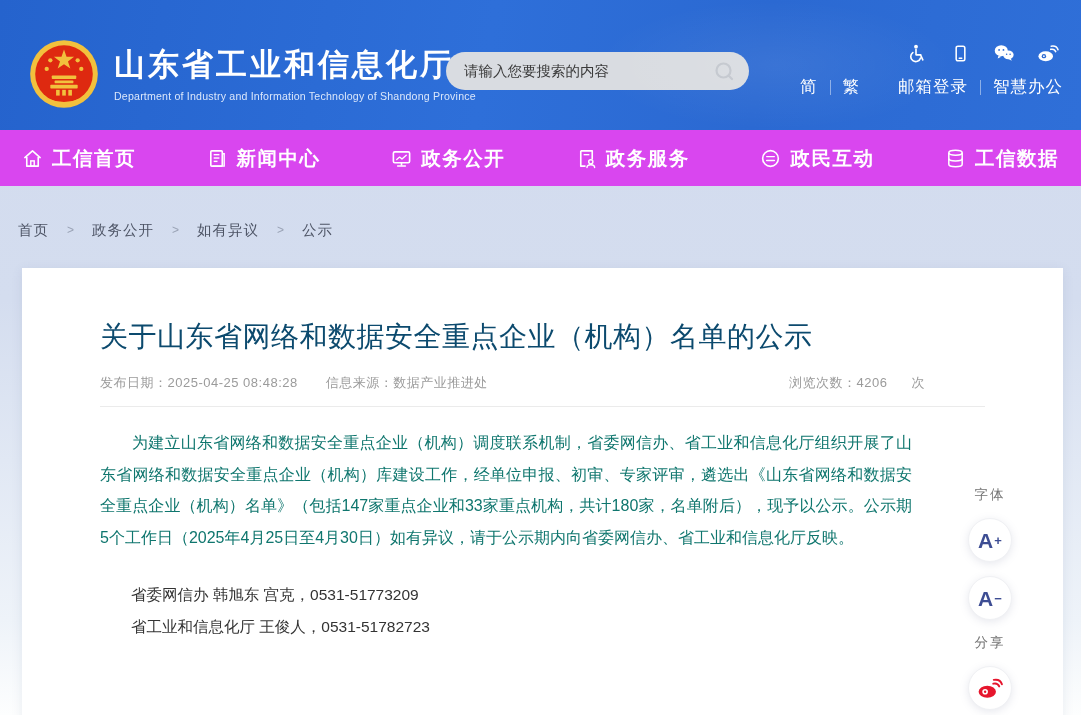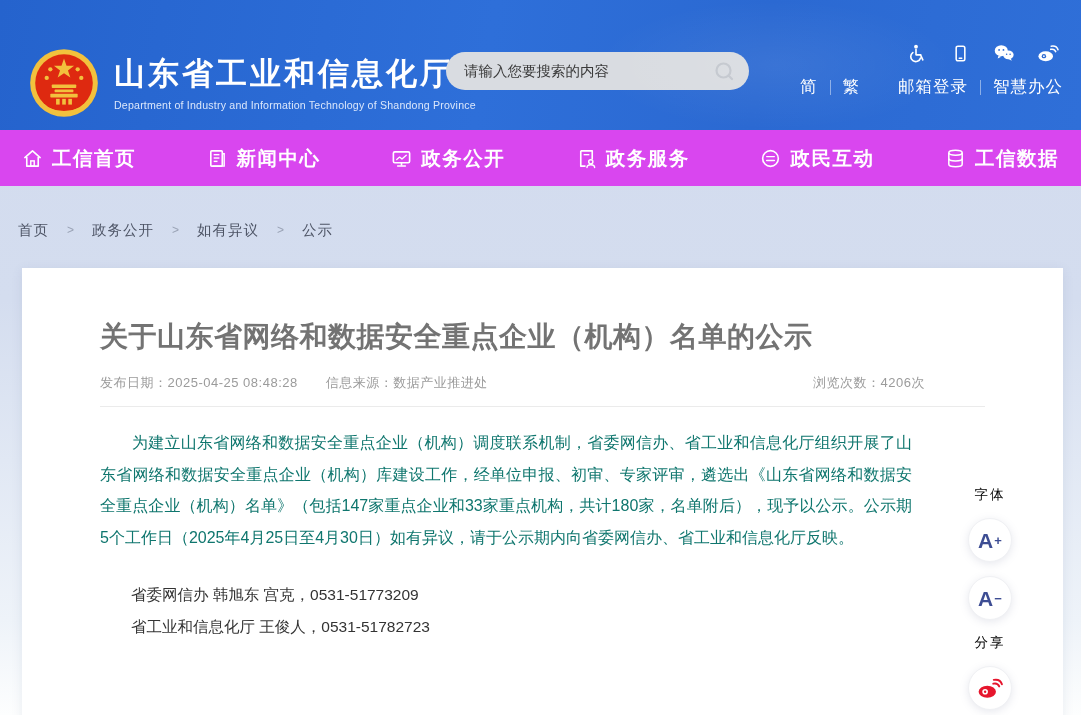--- a/index.html
+++ b/index.html
@@ -14,21 +14,21 @@
   .header {
     position:relative; height:130px;
     background:linear-gradient(100deg,#2563cd 0%,#2e6fd9 45%,#2b69d2 70%,#2f6fd8 100%);
     overflow:hidden;
   }
   .header::after{
     content:""; position:absolute; left:55%; top:0; width:360px; height:130px;
     background:radial-gradient(ellipse at center, rgba(255,255,255,.07), rgba(255,255,255,0) 70%);
     pointer-events:none;
   }
-  .logo-wrap { position:absolute; left:28px; top:47px; display:flex; align-items:center; }
+  .logo-wrap { position:absolute; left:28px; top:38px; display:flex; align-items:center; }
   .emblem { width:72px; height:72px; display:block; }
   .site-titles { margin-left:14px; }
   .site-name { color:#fff; font-size:31px; font-weight:bold; letter-spacing:3px; line-height:36px; }
   .site-name-en { color:#dbe7fb; font-size:10.6px; letter-spacing:.2px; margin-top:7px; }
 
   .search-box {
     position:absolute; left:446px; top:52px; width:303px; height:38px;
     background:#d9dce1; border-radius:19px; display:flex; align-items:center; padding:0 14px 0 18px;
   }
   .search-input {
@@ -59,40 +59,40 @@
   .crumbs { padding:30px 0 0 18px; height:58px; display:flex; align-items:center; gap:18px; font-size:14.5px; color:#4d5465; }
   .crumb { cursor:pointer; letter-spacing:1px; }
   .crumb-sep { color:#9aa3b5; font-size:12px; }
 
   
   .card {
     position:relative; margin:24px 0 0 22px; width:1041px; min-height:470px;
     background:#fff; box-shadow:0 2px 10px rgba(90,110,150,.12);
     padding:48px 78px 60px 78px;
   }
-  .article-title { font-size:28px; font-weight:bold; color:#737373; letter-spacing:.5px; line-height:42px; }
+  .article-title { font-size:28px; font-weight:normal; color:#0c4a6e; letter-spacing:.5px; line-height:42px; }
   .meta-row { margin-top:16px; display:flex; align-items:center; font-size:13px; color:#9b9b9b; letter-spacing:.5px; }
   .meta-item { margin-right:28px; }
-  .meta-views { margin-left:auto; margin-right:60px; display:flex; gap:0; }
+  .meta-views { margin-left:auto; margin-right:60px; display:flex; gap:24px; }
   .divider { border-top:1px solid #ebebeb; margin-top:14px; }
 
   .body-text {
     margin-top:20px; width:812px;
     font-size:16px; color:#0f766e; line-height:31.5px; text-indent:2em; text-align:justify;
   }
   .contacts { margin-top:26px; }
   .contact-line { font-size:15.5px; color:#333; line-height:32px; margin-left:2em; }
 
   .attachment { margin-top:34px; margin-left:2em; font-size:15.5px; color:#333; display:flex; align-items:center; }
   .pdf-icon { width:14px; height:16px; margin:0 3px 6px 6px; }
   .attach-link { color:#333; cursor:pointer; text-decoration:none; }
 
   
   .tools { position:absolute; right:43px; top:218px; width:60px; text-align:center; }
-  .tool-label { font-size:13.5px; color:#000000; letter-spacing:2px; margin-bottom:14px; }
+  .tool-label { font-size:13.5px; color:#737373; letter-spacing:2px; margin-bottom:14px; }
   .tool-btn {
     width:44px; height:44px; border-radius:50%; background:#fff;
     border:1px solid #f0f1f4; box-shadow:0 2px 8px rgba(120,130,160,.18);
     margin:0 auto 14px auto; display:flex; align-items:center; justify-content:center;
     cursor:pointer; font-family:inherit;
   }
   .font-btn { color:#3d4d93; font-size:21px; font-weight:bold; line-height:1; }
   .font-btn sup { font-size:13px; font-weight:bold; margin-left:1px; }
   .share-label { margin-top:12px; }
 </style>

